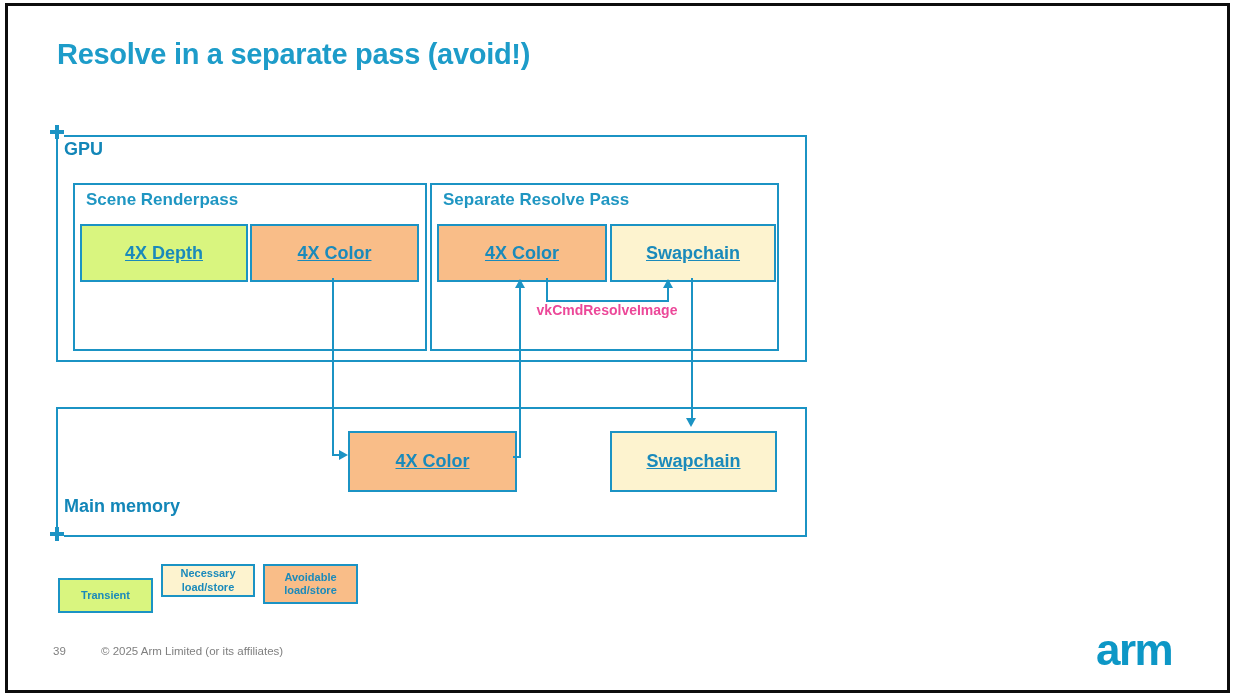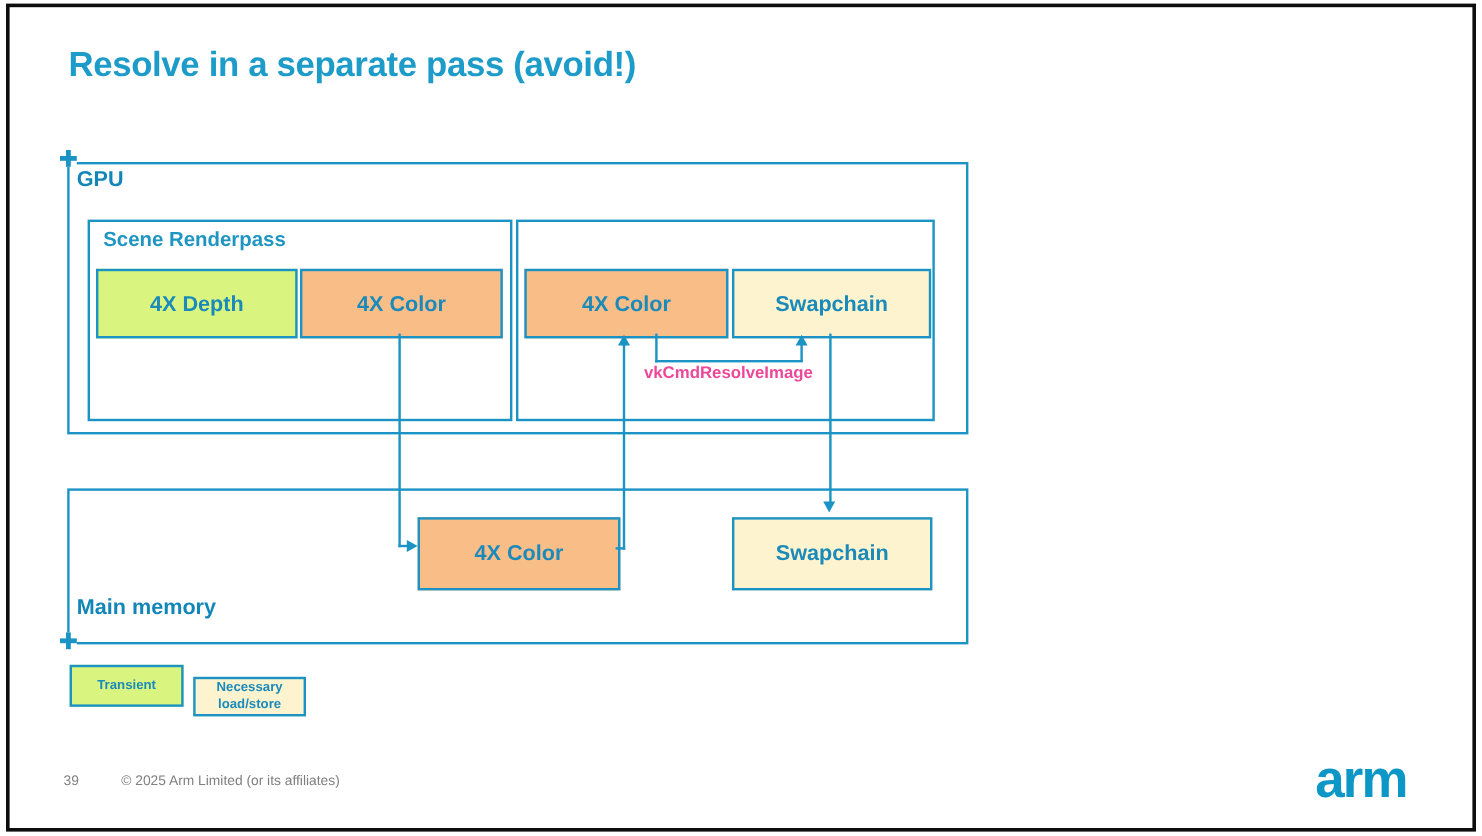--- a/index.html
+++ b/index.html
@@ -20,21 +20,21 @@
     letter-spacing:-0.3px;
   }
   
   .outline-box{position:absolute;border:2px solid #1b93c4;background:transparent;}
   .section-label{position:absolute;font-size:18px;font-weight:700;color:#1286b8;}
   .pass-label{position:absolute;font-size:17px;font-weight:600;color:#1f96c2;}
   
   .node{
     position:absolute;border:2.5px solid #1b93c4;
     display:flex;align-items:center;justify-content:center;
-    font-size:18px;font-weight:600;color:#1a8abb;
+    font-size:18px;font-weight:600;color:#1a8abb;text-decoration:underline;
   }
   .fill-transient{background:#d9f57f;}
   .fill-necessary{background:#fdf3cf;}
   .fill-avoidable{background:#f9bd88;justify-content:center;}
   
   .line{position:absolute;background:#1b93c4;}
   .arrow{position:absolute;width:0;height:0;}
   .arrow-right{border-top:5px solid transparent;border-bottom:5px solid transparent;border-left:9px solid #1b93c4;}
   .arrow-up{border-left:5px solid transparent;border-right:5px solid transparent;border-bottom:9px solid #1b93c4;}
   .arrow-down{border-left:5px solid transparent;border-right:5px solid transparent;border-top:9px solid #1b93c4;}
@@ -75,20 +75,21 @@
   <div class="outline-box" style="left:73px;top:183px;width:350px;height:164px;"></div>
   <div class="pass-label" style="left:86px;top:190px;">Scene Renderpass</div>
   <div class="node fill-transient" style="left:80px;top:224px;width:164px;height:54px;">
     <span>4X Depth</span>
   </div>
   <div class="node fill-avoidable" style="left:250px;top:224px;width:165px;height:54px;">
     <span>4X Color</span>
   </div>
 
   <div class="outline-box" style="left:430px;top:183px;width:345px;height:164px;"></div>
+  <div class="pass-label" style="left:443px;top:190px;">Separate Resolve Pass</div>
   <div class="node fill-avoidable" style="left:437px;top:224px;width:166px;height:54px;">
     <span>4X Color</span>
   </div>
   <div class="node fill-necessary" style="left:610px;top:224px;width:162px;height:54px;">
     <span>Swapchain</span>
   </div>
 
   <div class="outline-box" style="left:56px;top:407px;width:747px;height:126px;"></div>
   <div class="section-label" style="left:64px;top:496px;">Main memory</div>
   <div class="node fill-avoidable" style="left:348px;top:431px;width:165px;height:57px;">
@@ -119,23 +120,26 @@
     <span class="bg"></span>
     <span class="h"></span>
     <span class="v"></span>
   </div>
   <div class="cross" style="left:50px;top:527px;">
     <span class="bg"></span>
     <span class="h"></span>
     <span class="v"></span>
   </div>
 
-  <div class="legend-box fill-transient" style="left:58px;top:554px;width:95px;height:35px;">
+  <div class="legend-box fill-transient" style="left:58px;top:578px;width:95px;height:35px;">
     <span>Transient</span>
   </div>
   <div class="legend-box fill-necessary" style="left:161px;top:564px;width:94px;height:33px;">
     <span>Necessary load/store</span>
+  </div>
+  <div class="legend-box fill-avoidable" style="left:263px;top:564px;width:95px;height:40px;">
+    <span>Avoidable load/store</span>
   </div>
 
   <div class="footer-text" style="left:53px;top:645px;">39</div>
   <div class="footer-text" style="left:101px;top:645px;">© 2025 Arm Limited (or its affiliates)</div>
   <div class="logo">arm</div>
 </div>
 
 </body></html>

